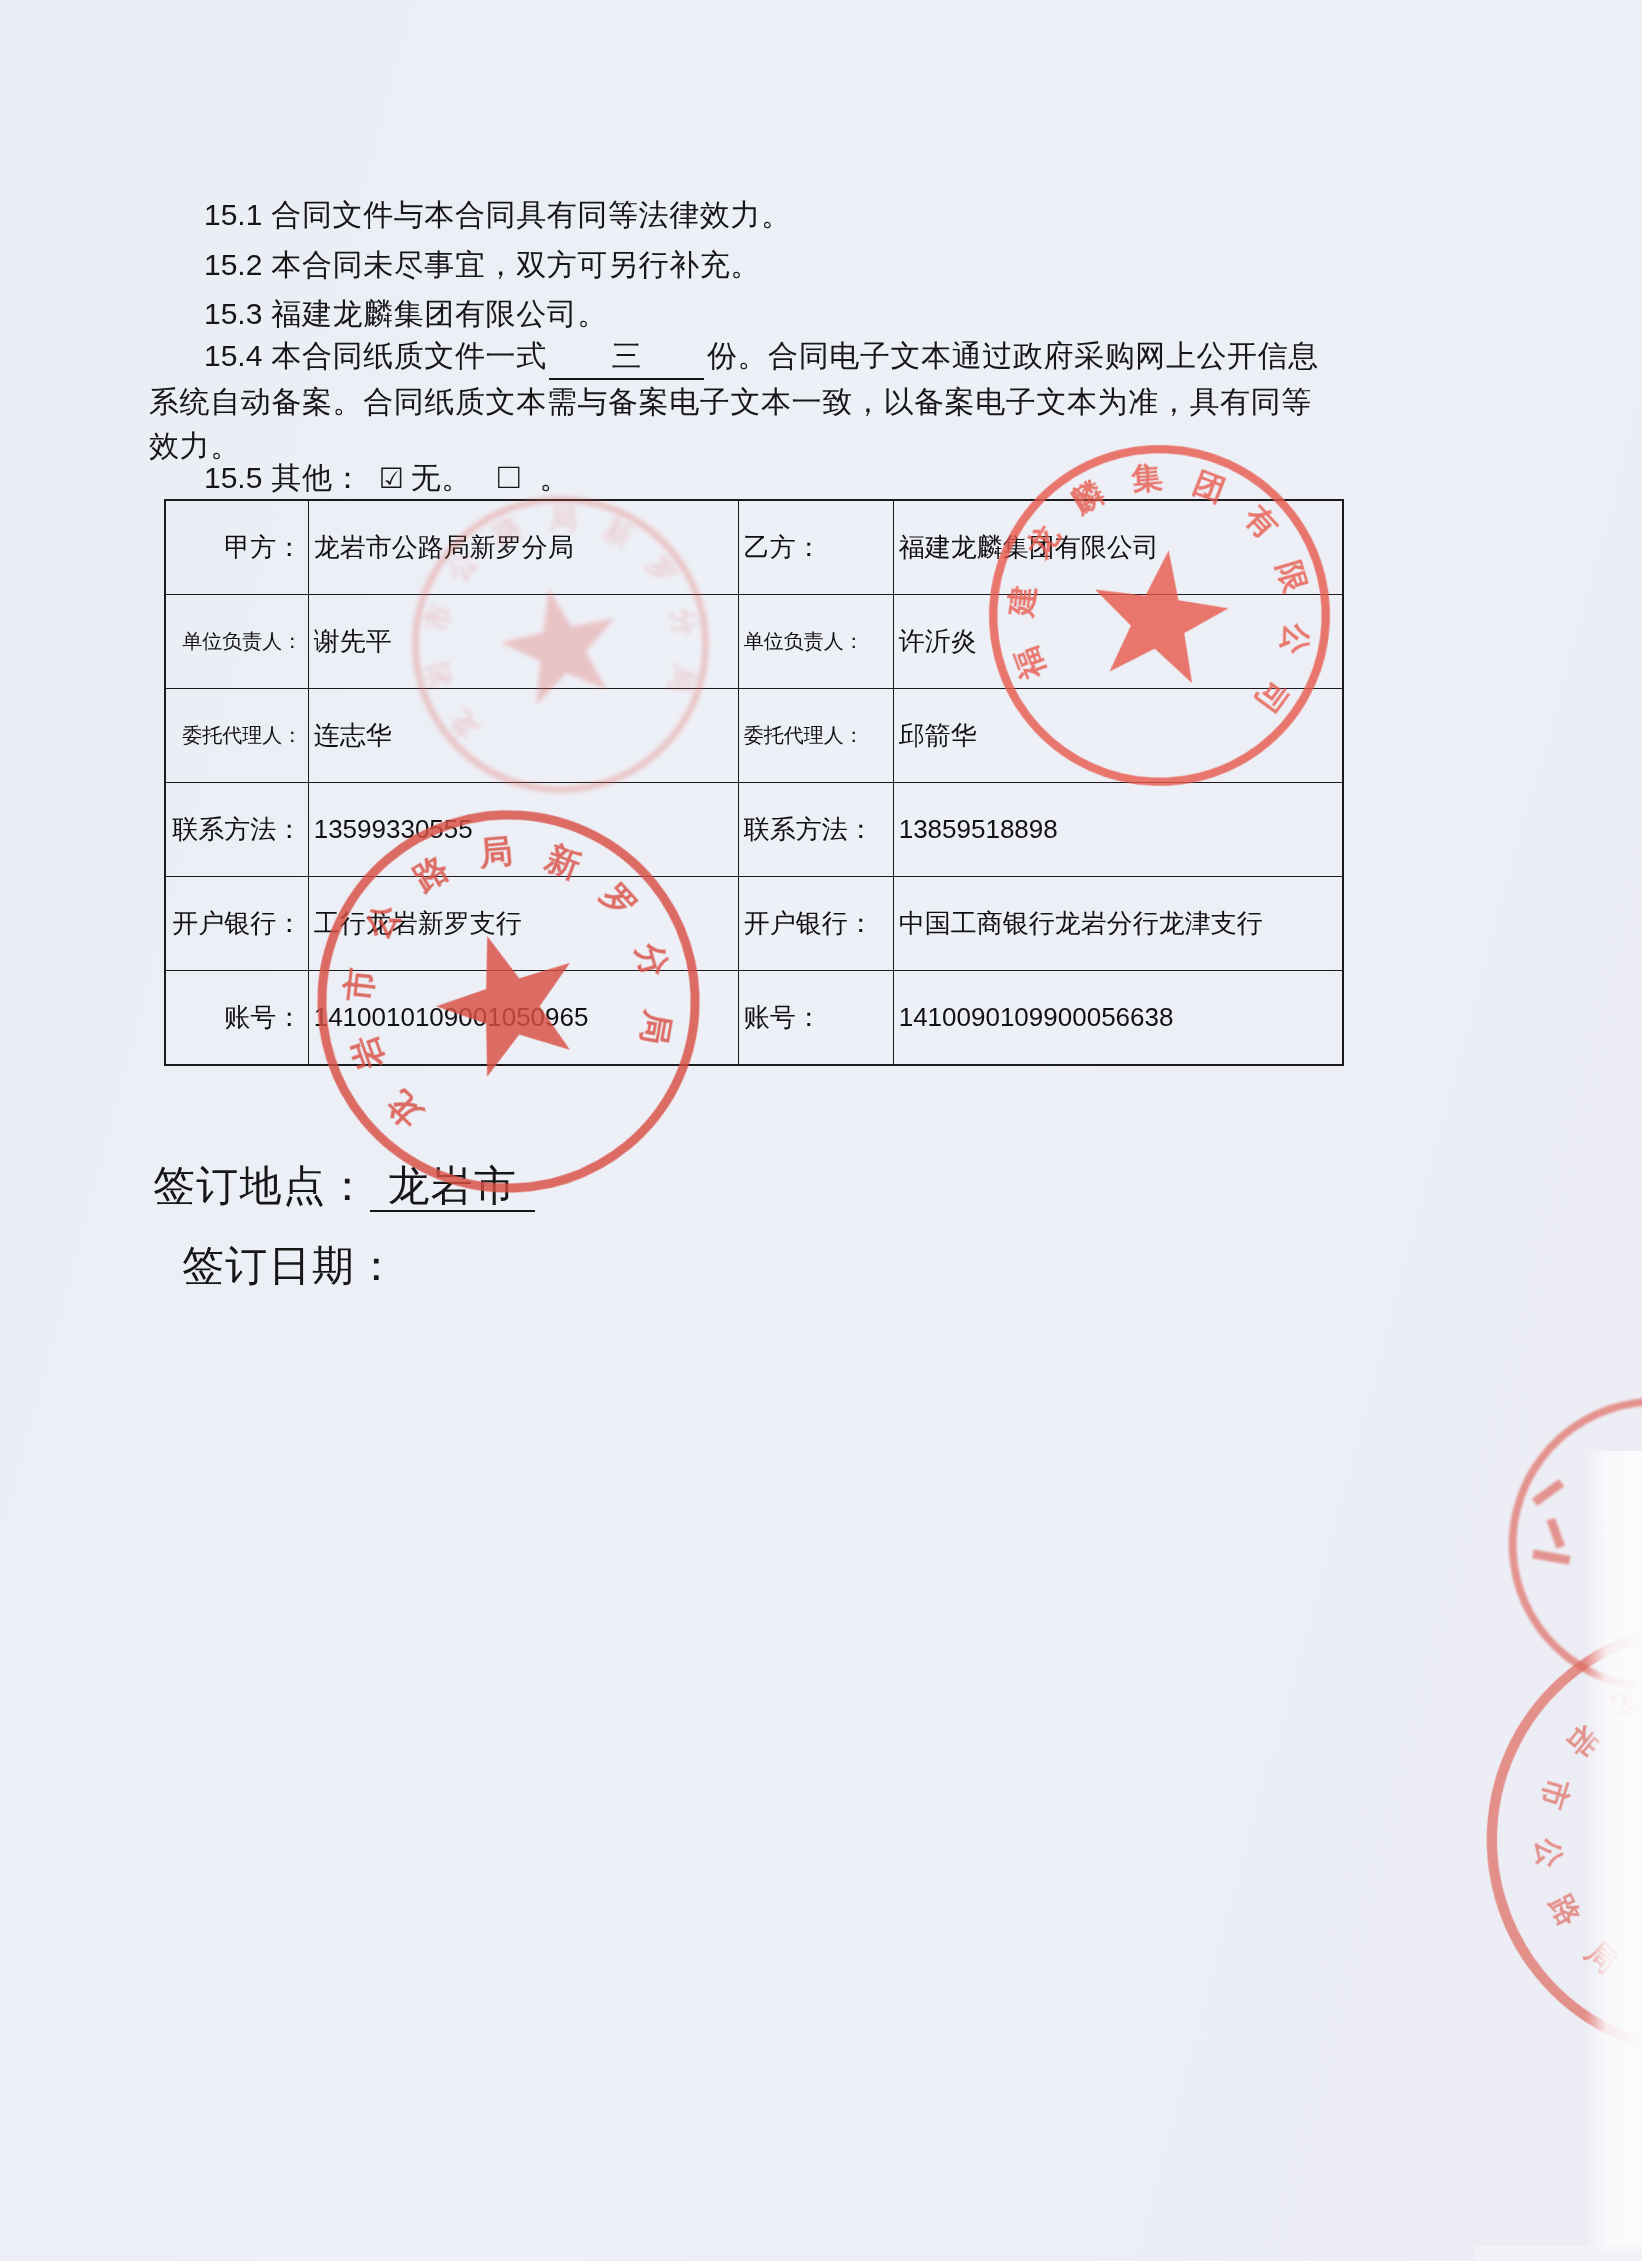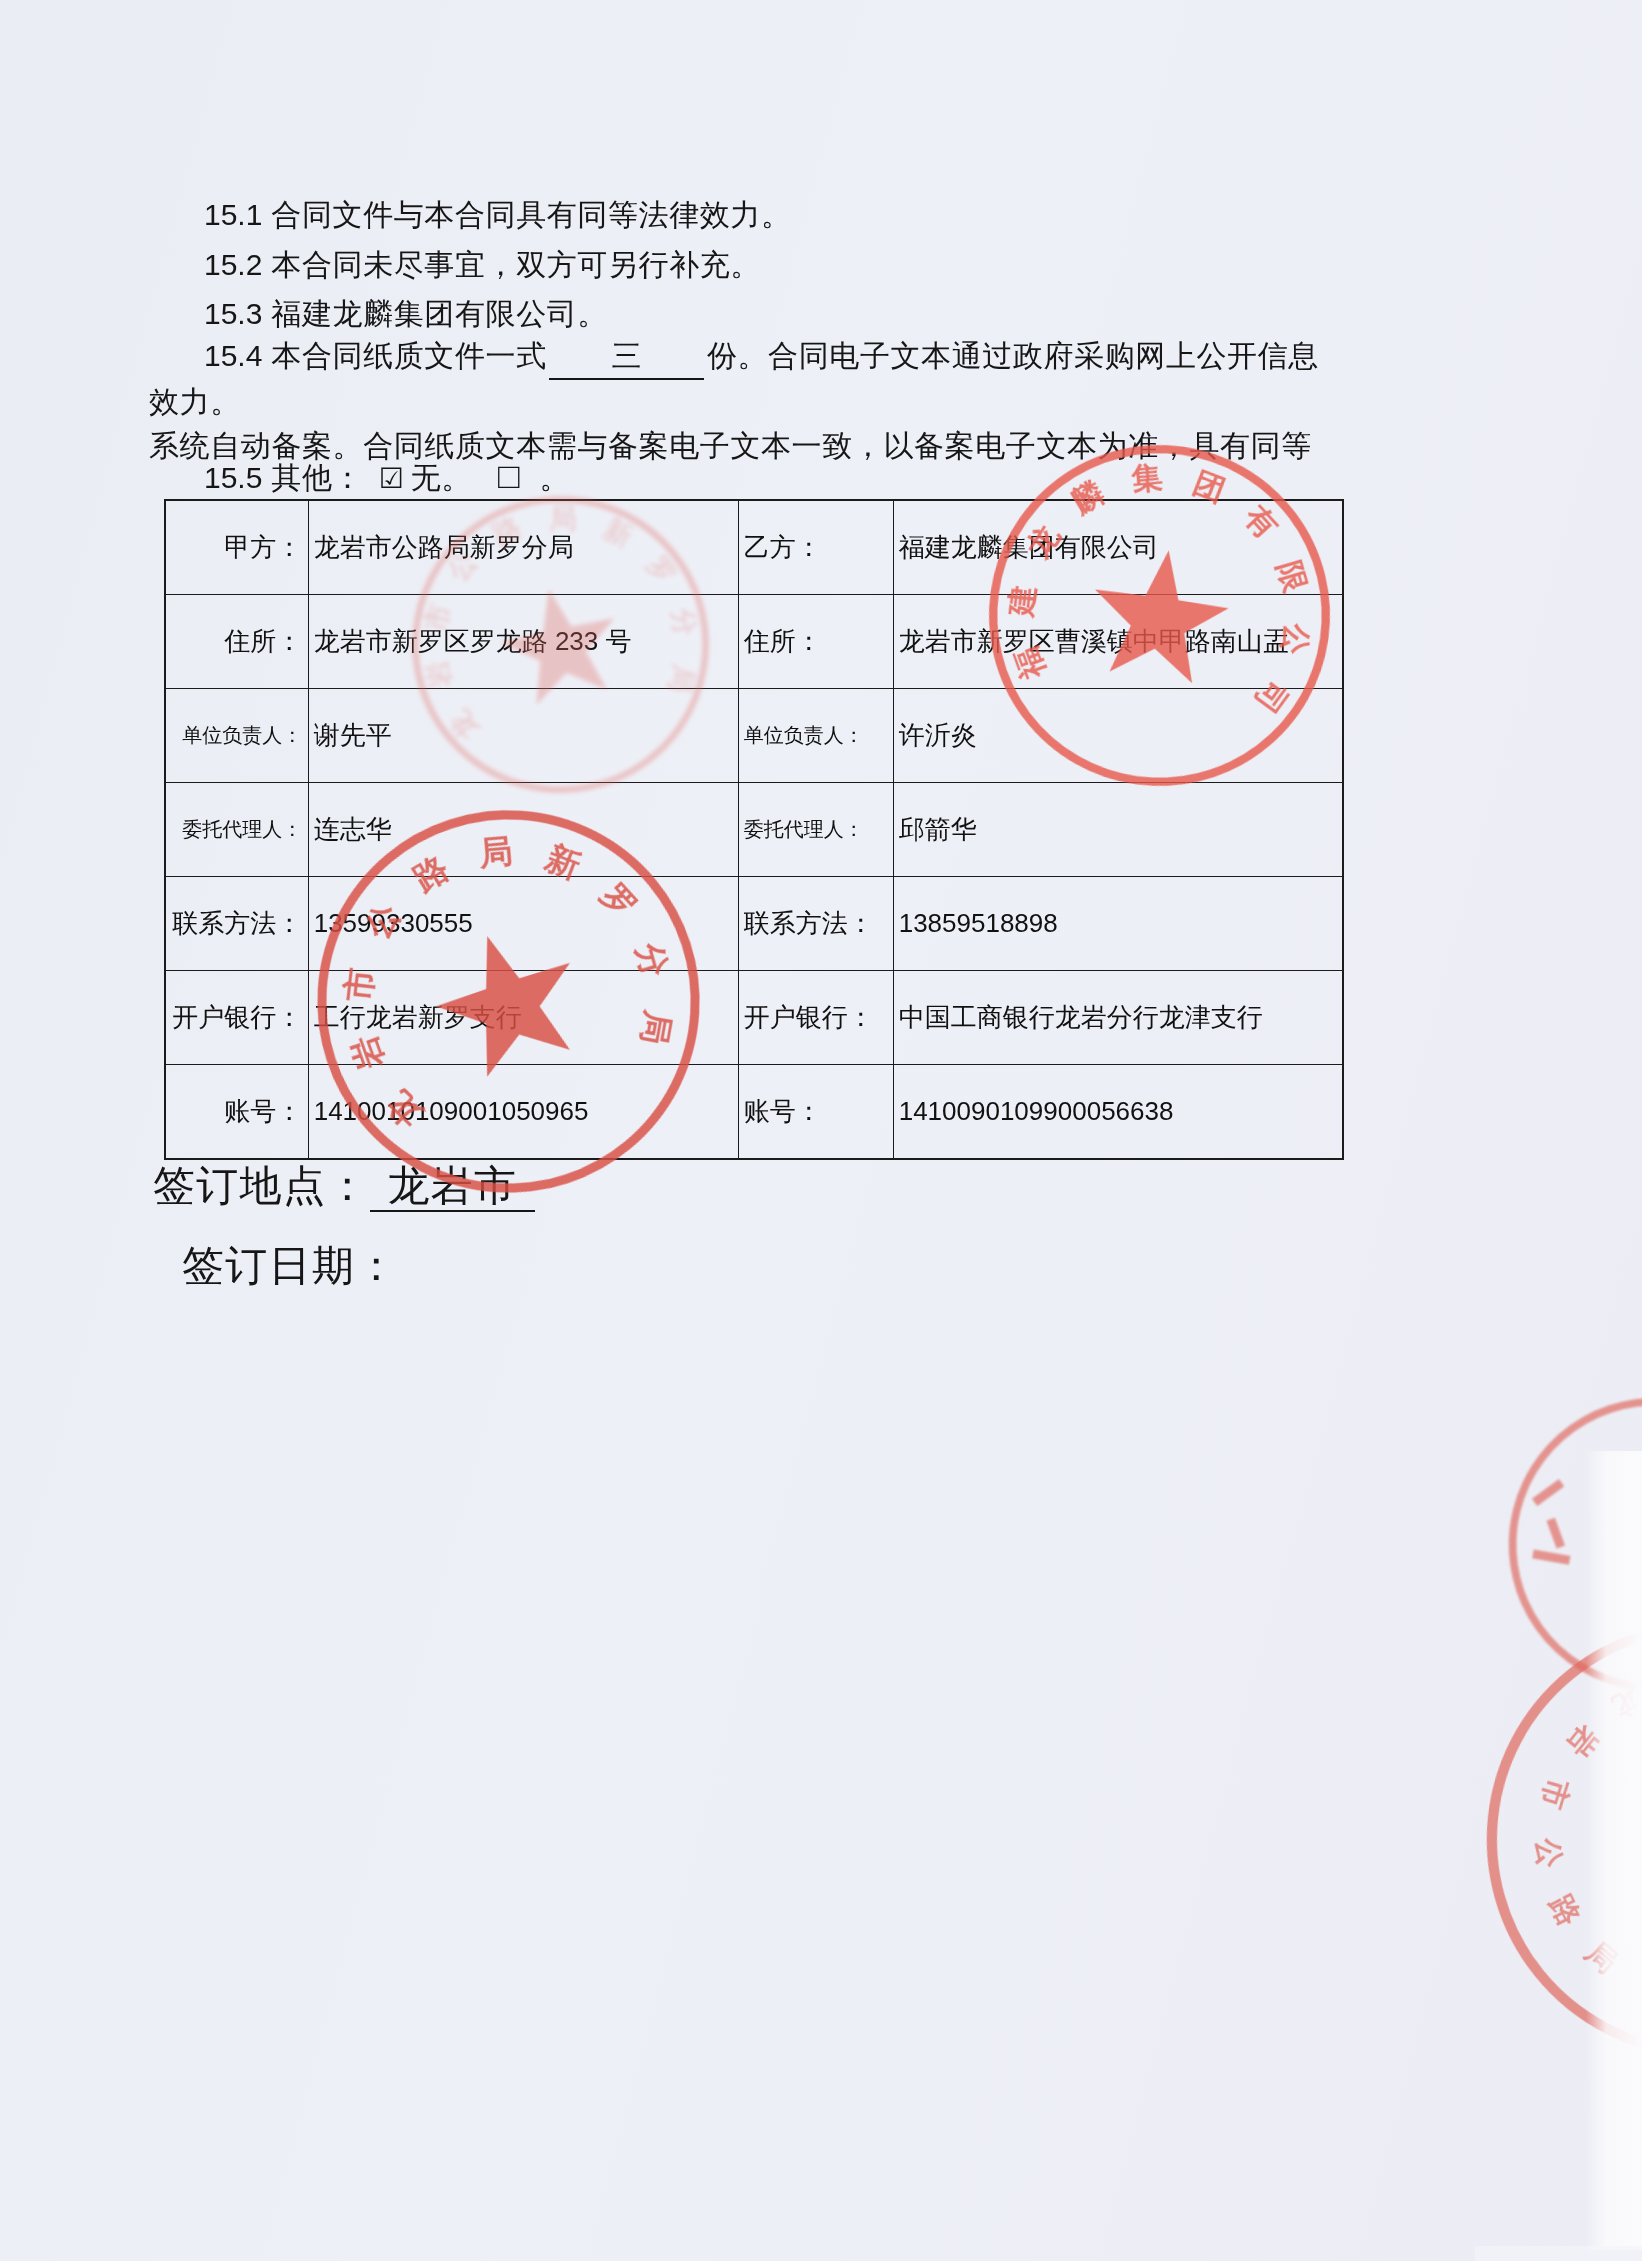--- a/index.html
+++ b/index.html
@@ -72,48 +72,42 @@
   <div class="clause" style="top:292px;">
     <span class="ind"></span><span class="cnum">15.3</span>
     <span>福建龙麟集团有限公司。</span>
   </div>
 
   <div class="clause" style="top:334px;">
     <div>
       <span class="ind"></span><span class="cnum">15.4</span>
       <span>本合同纸质文件一式</span><span class="blank-underline">三</span><span>份。合同电子文本通过政府采购网上公开信息</span>
     </div>
+    <div>系统自动备案。合同纸质文本需与备案电子文本一致，以备案电子文本为准，具有同等</div>
     <div>效力。</div>
-    <div>系统自动备案。合同纸质文本需与备案电子文本一致，以备案电子文本为准，具有同等</div>
   </div>
 
   <div class="clause" style="top:454px;">
     <span class="ind"></span><span class="cnum">15.5</span>
     <span>其他：</span><span class="checkbox">☑</span><span>无。</span><span class="checkbox empty">□</span><span>。</span>
   </div>
 
   <table class="parties">
     <colgroup>
         <col style="width:143px">
         <col style="width:430px">
         <col style="width:155px">
         <col style="width:450px">
       </colgroup>
     <tbody>
         <tr>
       <td class="lab-l">甲方：</td>
       <td class="val">龙岩市公路局新罗分局</td>
       <td class="lab-r">乙方：</td>
       <td class="val">福建龙麟集团有限公司</td>
-    </tr>
-    <tr>
-      <td class="lab-l">住所：</td>
-      <td class="val">龙岩市新罗区罗龙路 233 号</td>
-      <td class="lab-r">住所：</td>
-      <td class="val">龙岩市新罗区曹溪镇中甲路南山盂</td>
     </tr>
     <tr class="tight">
       <td class="lab-l">单位负责人：</td>
       <td class="val">谢先平</td>
       <td class="lab-r">单位负责人：</td>
       <td class="val">许沂炎</td>
     </tr>
     <tr class="tight">
       <td class="lab-l">委托代理人：</td>
       <td class="val">连志华</td>

